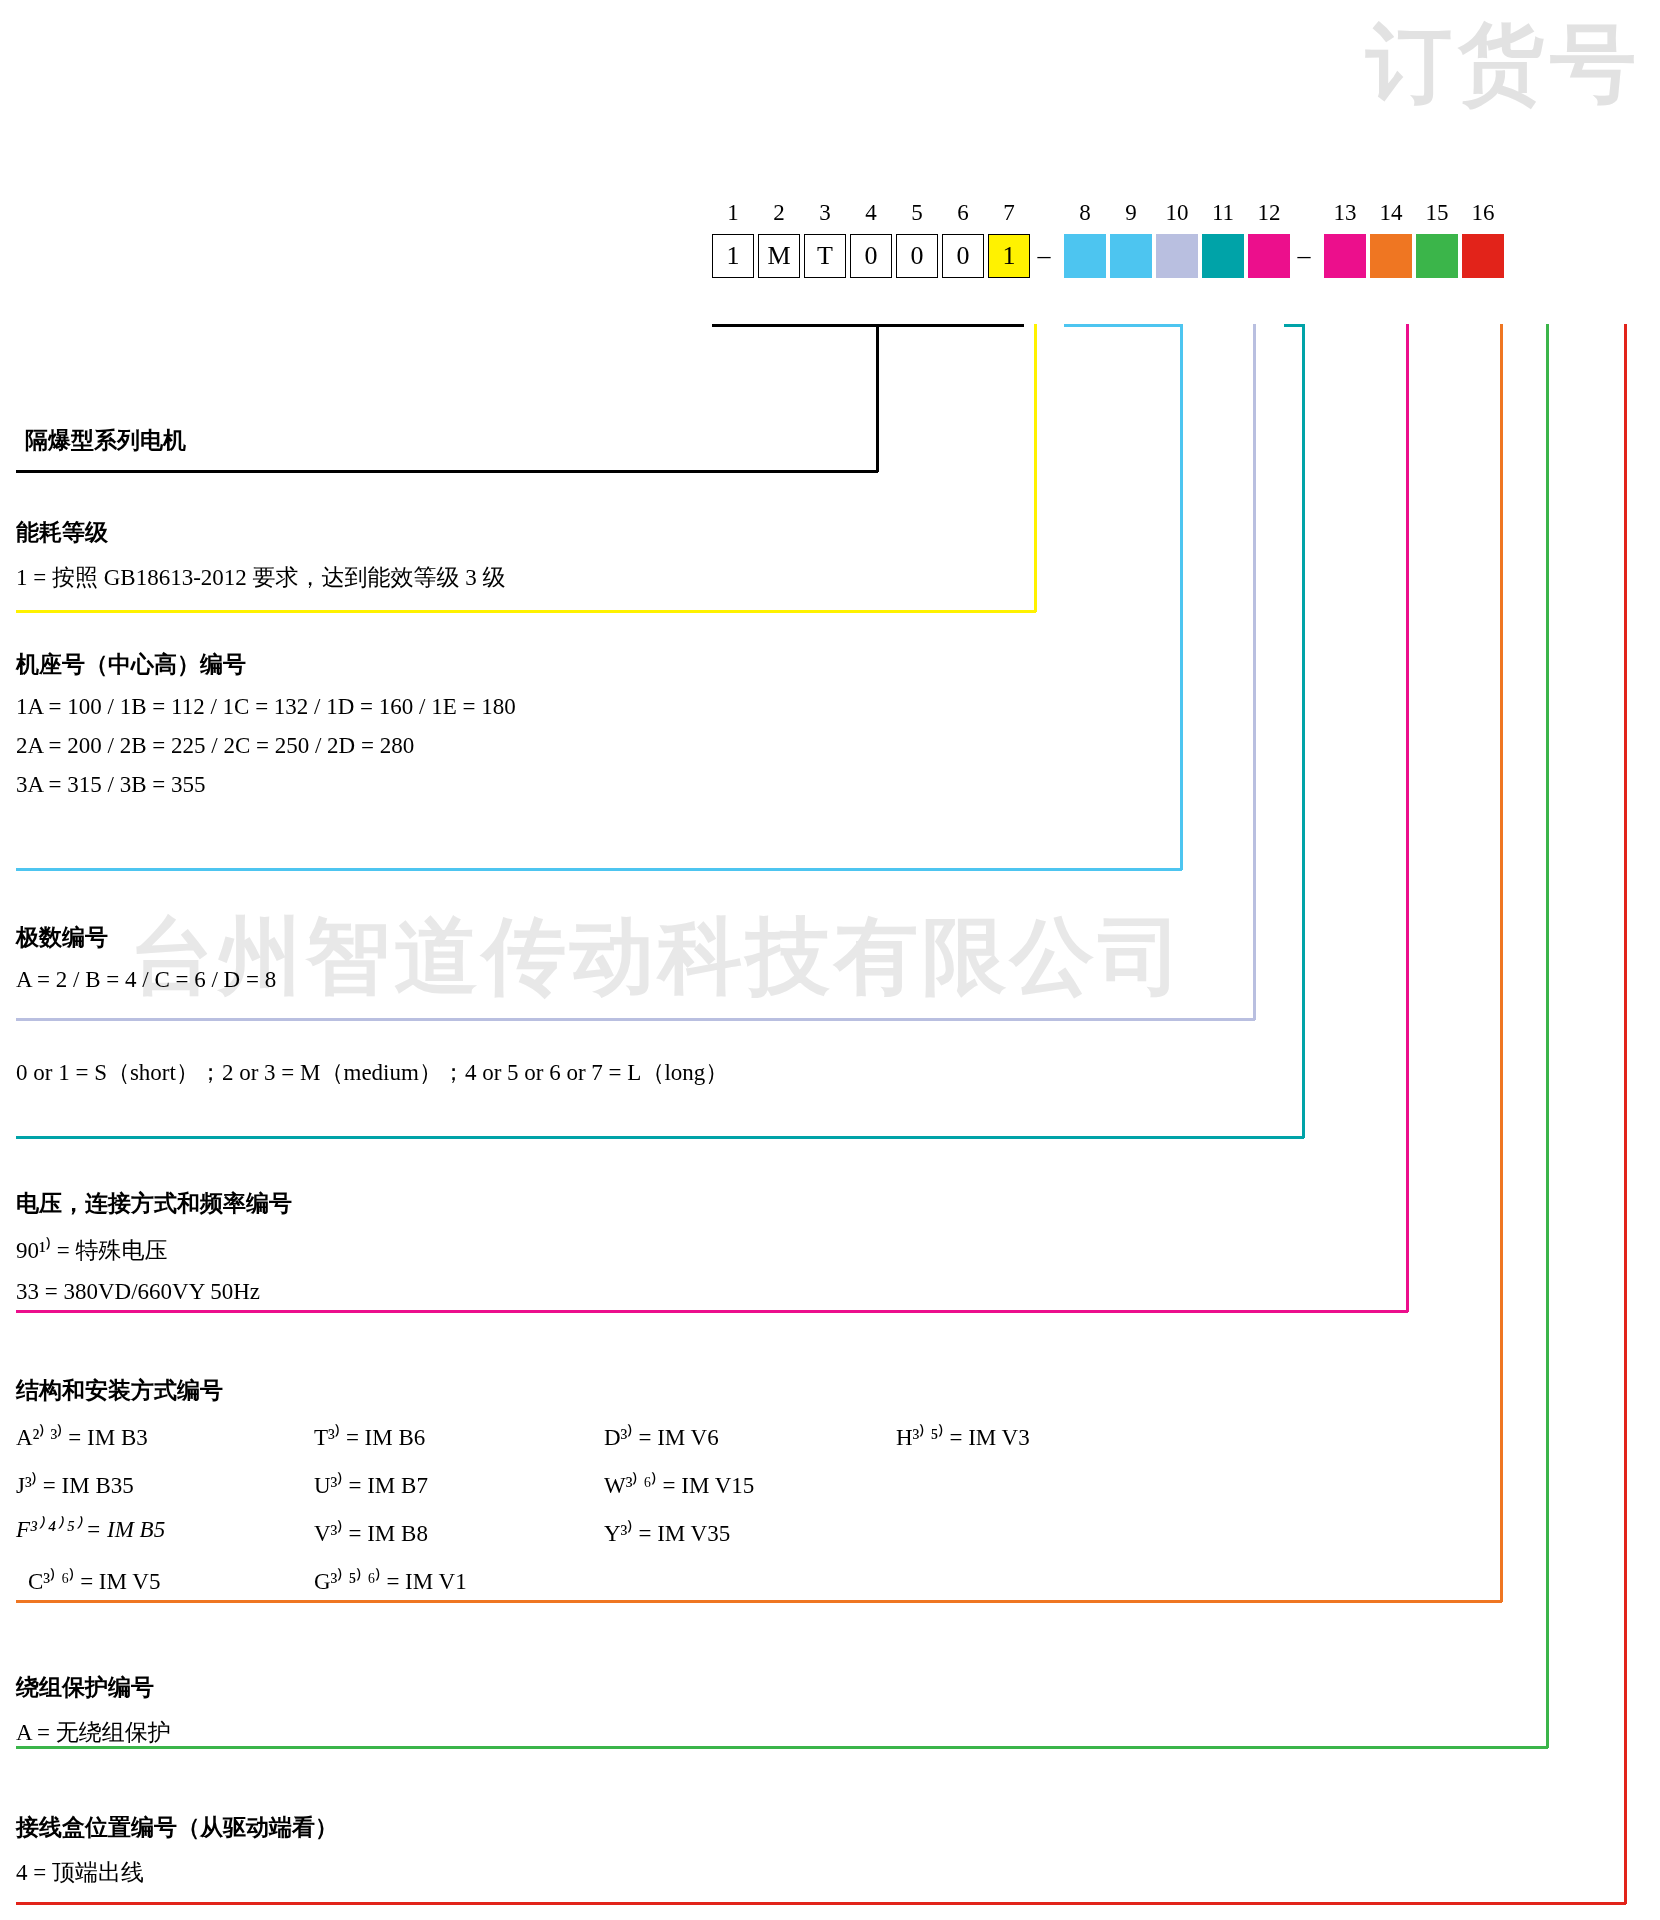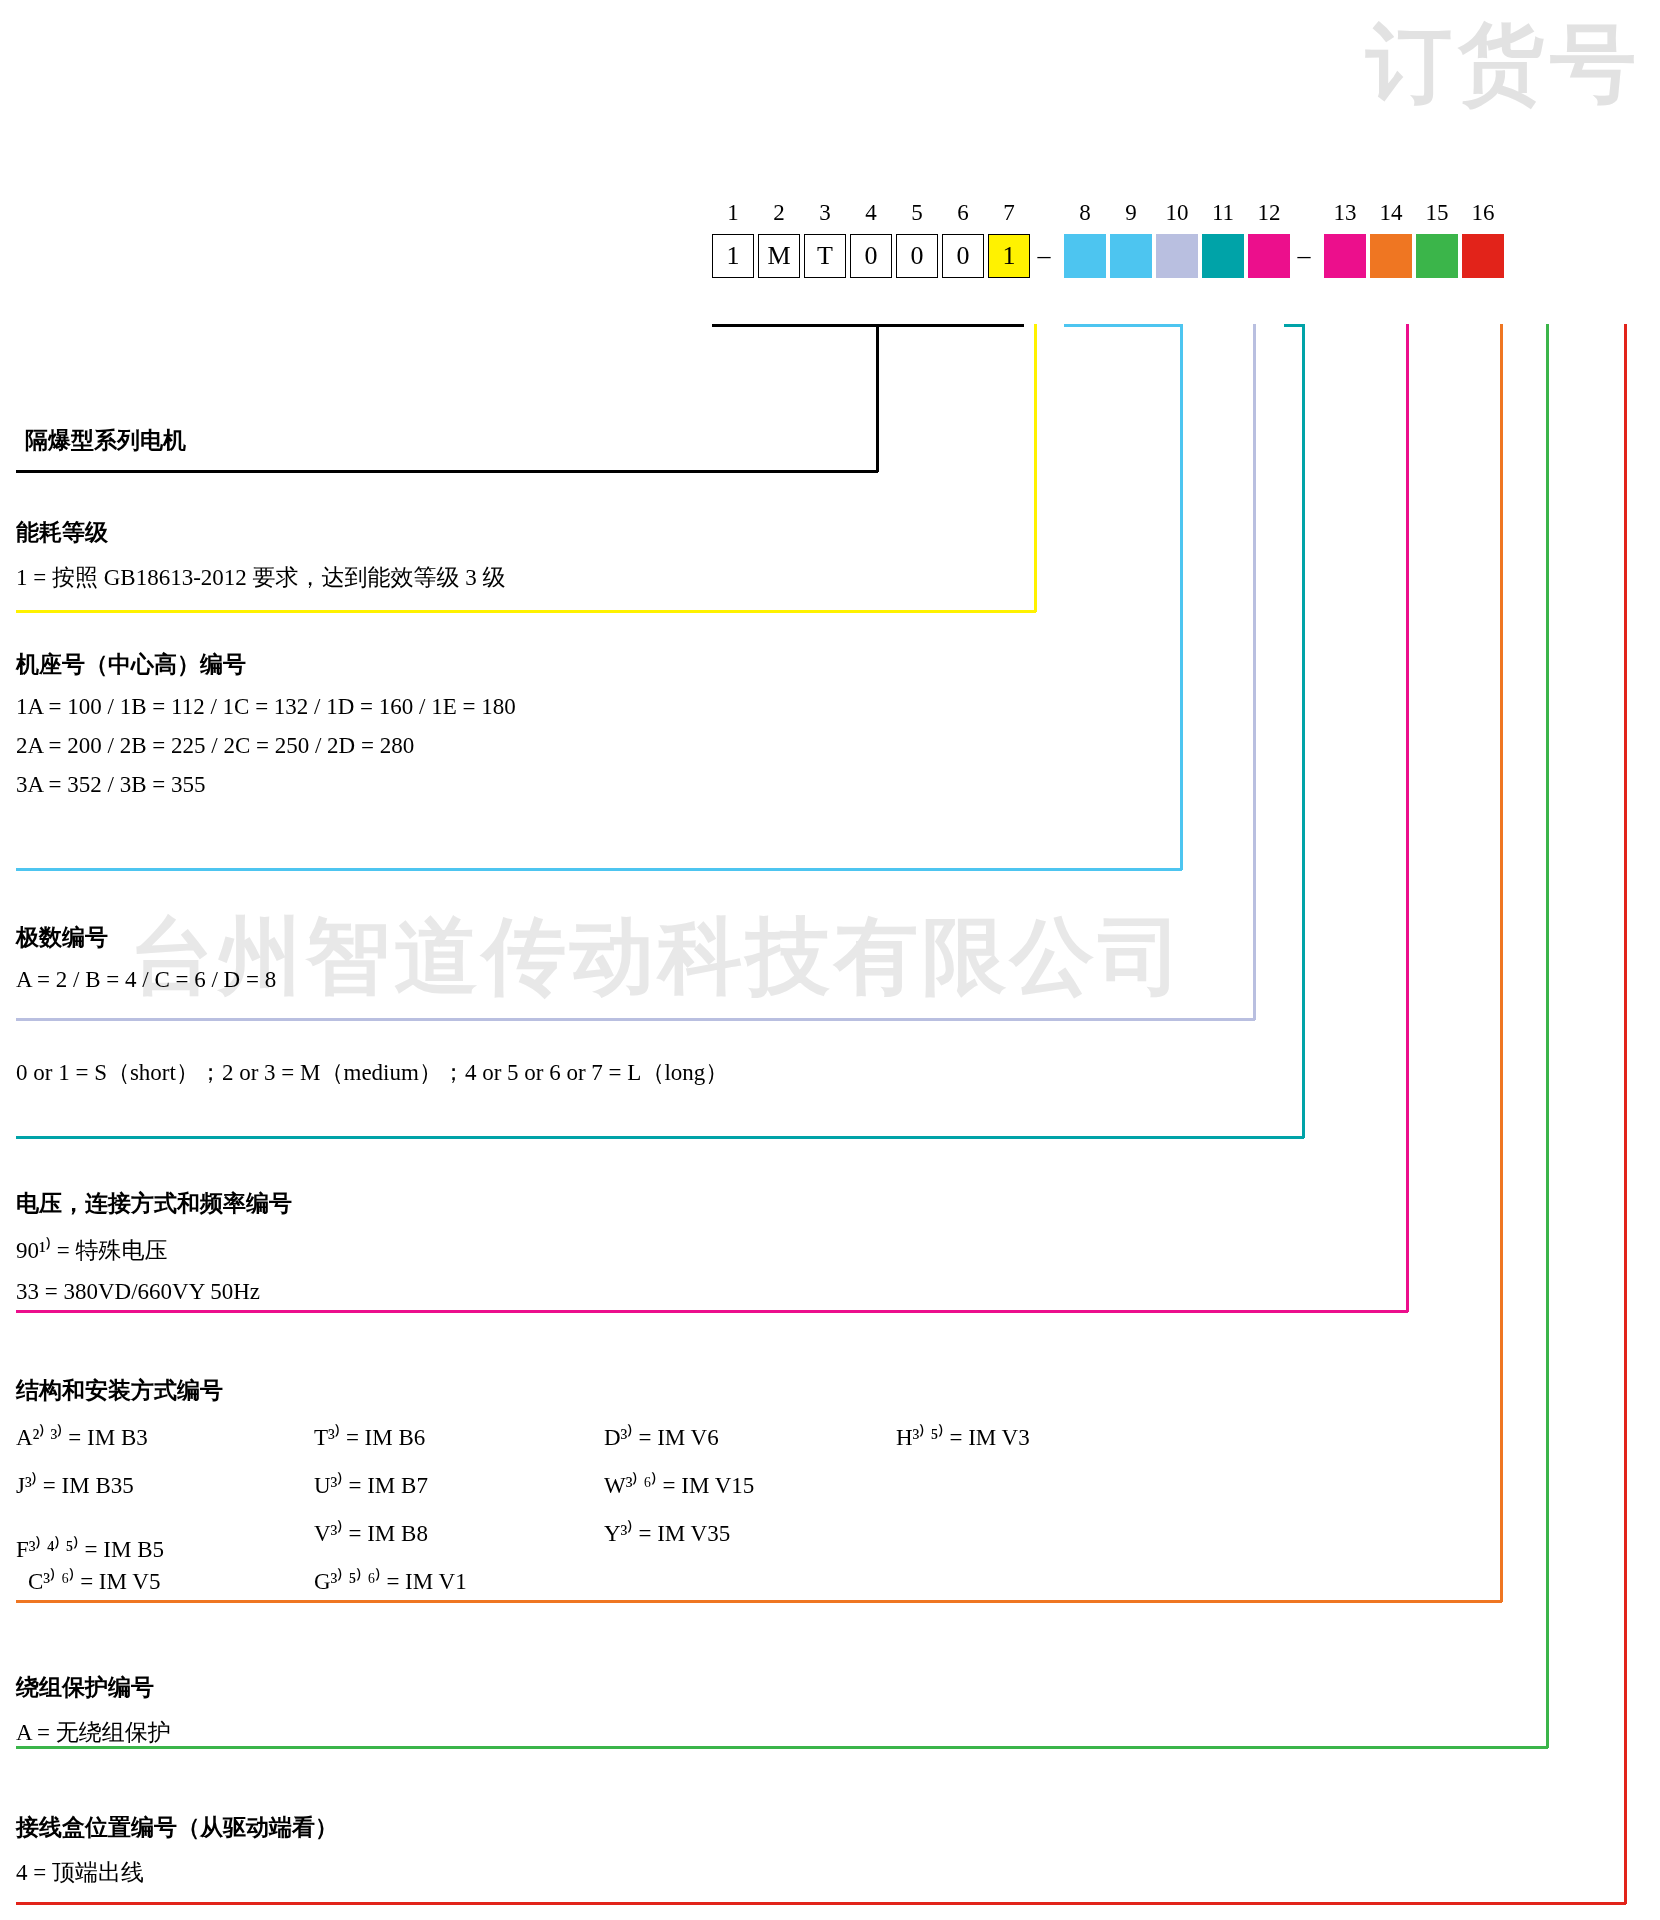--- a/index.html
+++ b/index.html
@@ -202,21 +202,21 @@
 
 <div class="block" style="left:16px; top:517px;">
   <p class="hd">能耗等级</p>
   <p class="ln-txt">1 = 按照 GB18613-2012 要求，达到能效等级 3 级</p>
 </div>
 
 <div class="block" style="left:16px; top:649px;">
   <p class="hd">机座号（中心高）编号</p>
   <p class="ln-txt">1A = 100 / 1B = 112 / 1C = 132 / 1D = 160 / 1E = 180</p>
   <p class="ln-txt">2A = 200 / 2B = 225 / 2C = 250 / 2D = 280</p>
-  <p class="ln-txt">3A = 352 / 3B = 355</p>
+  <p class="ln-txt">3A = 315 / 3B = 355</p>
 </div>
 
 <div class="block" style="left:16px; top:922px;">
   <p class="hd">极数编号</p>
   <p class="ln-txt">A = 2 / B = 4 / C = 6 / D = 8</p>
 </div>
 
 <div class="block" style="left:16px; top:1057px;">
   <p class="ln-txt">0 or 1 = S（short）；2 or 3 = M（medium）；4 or 5 or 6 or 7 = L（long）</p>
 </div>
@@ -225,21 +225,21 @@
   <p class="hd">电压，连接方式和频率编号</p>
   <p class="ln-txt">90¹⁾ = 特殊电压</p>
   <p class="ln-txt">33 = 380VD/660VY 50Hz</p>
 </div>
 
 <div class="block" style="left:16px; top:1375px;">
   <p class="hd">结构和安装方式编号</p>
   <div class="cols" style="width:1100px; height:175px;">
     <span class="c" style="left:0px;   top:0px;">A²⁾ ³⁾ = IM B3</span>
     <span class="c" style="left:0px;   top:48px;">J³⁾ = IM B35</span>
-    <span class="c" style="left:0px;   top:112px;">F³⁾ ⁴⁾ ⁵⁾ = IM B5</span>
+    <span class="c" style="left:0px;   top:92px;font-style:italic;">F³⁾ ⁴⁾ ⁵⁾ = IM B5</span>
     <span class="c" style="left:12px;   top:144px;">C³⁾ ⁶⁾ = IM V5</span>
 
     <span class="c" style="left:298px; top:0px;">T³⁾ = IM B6</span>
     <span class="c" style="left:298px; top:48px;">U³⁾ = IM B7</span>
     <span class="c" style="left:298px; top:96px;font-family:Liberation Serif, serif;">V³⁾ = IM B8</span>
     <span class="c" style="left:298px; top:144px;">G³⁾ ⁵⁾ ⁶⁾ = IM V1</span>
 
     <span class="c" style="left:588px; top:0px;">D³⁾ = IM V6</span>
     <span class="c" style="left:588px; top:48px;">W³⁾ ⁶⁾ = IM V15</span>
     <span class="c" style="left:588px; top:96px;">Y³⁾ = IM V35</span>

